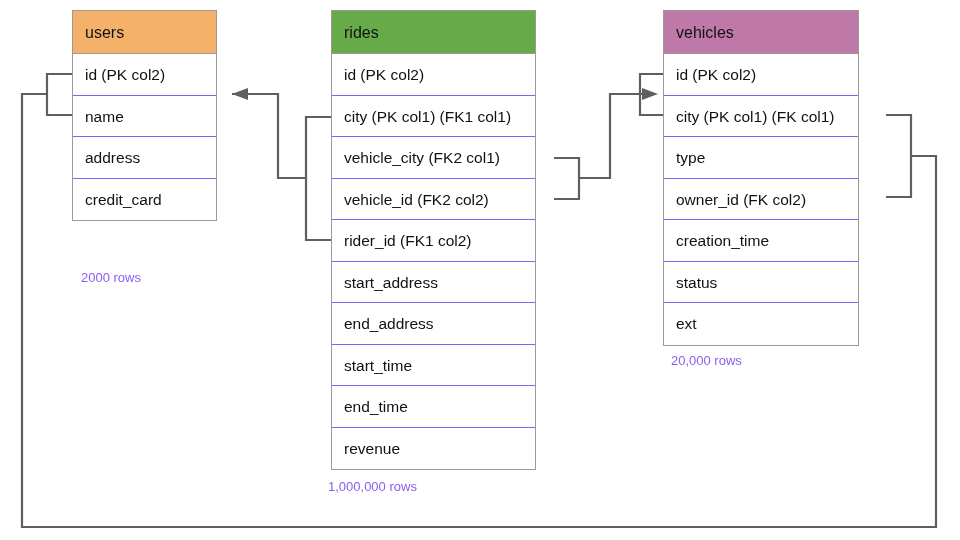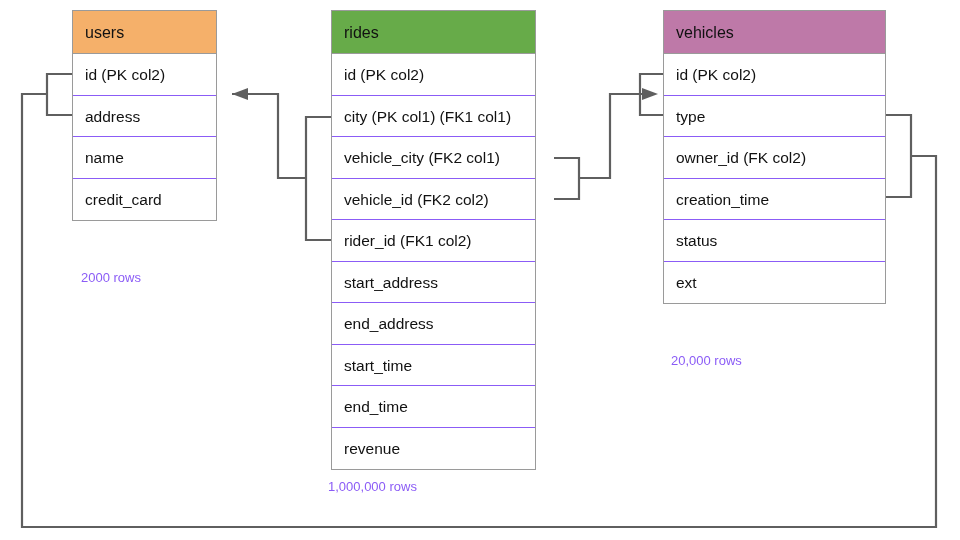--- a/index.html
+++ b/index.html
@@ -82,44 +82,45 @@
       <path d="M 663,74 L 640,74 L 640,115 L 663,115"></path>
 
       <path d="M 886,115 L 911,115 L 911,197 L 886,197"></path>
       <path d="M 911,156 L 936,156 L 936,527 L 22,527 L 22,94 L 46,94"></path>
     </g>
   </svg>
 
   <div class="er-table" style="left:72px; top:10px; width:145px;">
     <div class="er-header" style="background:#f5b06a;">users</div>
     <div class="er-row">id (PK col2)</div>
+    <div class="er-row">name</div>
     <div class="er-row">address</div>
-    <div class="er-row">name</div>
     <div class="er-row last">credit_card</div>
   </div>
   <div class="er-caption" style="left:81px; top:270px;">2000 rows</div>
 
   <div class="er-table" style="left:331px; top:10px; width:205px;">
     <div class="er-header" style="background:#67ab49;">rides</div>
     <div class="er-row">id (PK col2)</div>
     <div class="er-row">city (PK col1) (FK1 col1)</div>
     <div class="er-row">vehicle_city (FK2 col1)</div>
     <div class="er-row">vehicle_id (FK2 col2)</div>
     <div class="er-row">rider_id (FK1 col2)</div>
     <div class="er-row">start_address</div>
     <div class="er-row">end_address</div>
     <div class="er-row">start_time</div>
     <div class="er-row">end_time</div>
     <div class="er-row last">revenue</div>
   </div>
   <div class="er-caption" style="left:328px; top:479px;">1,000,000 rows</div>
 
-  <div class="er-table" style="left:663px; top:10px; width:223px;">
+  <div class="er-table" style="left:663px; top:10px; width:196px;">
     <div class="er-header" style="background:#be79a8;">vehicles</div>
     <div class="er-row">id (PK col2)</div>
+    <div class="er-row">city (PK col1) (FK col1)</div>
     <div class="er-row">type</div>
     <div class="er-row">owner_id (FK col2)</div>
     <div class="er-row">creation_time</div>
     <div class="er-row">status</div>
     <div class="er-row last">ext</div>
   </div>
   <div class="er-caption" style="left:671px; top:353px;">20,000 rows</div>
 
 </div>
 

